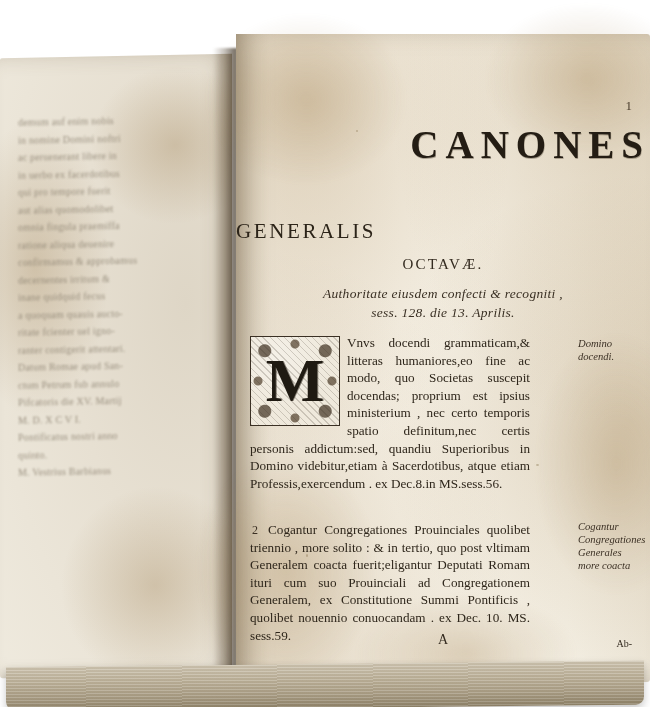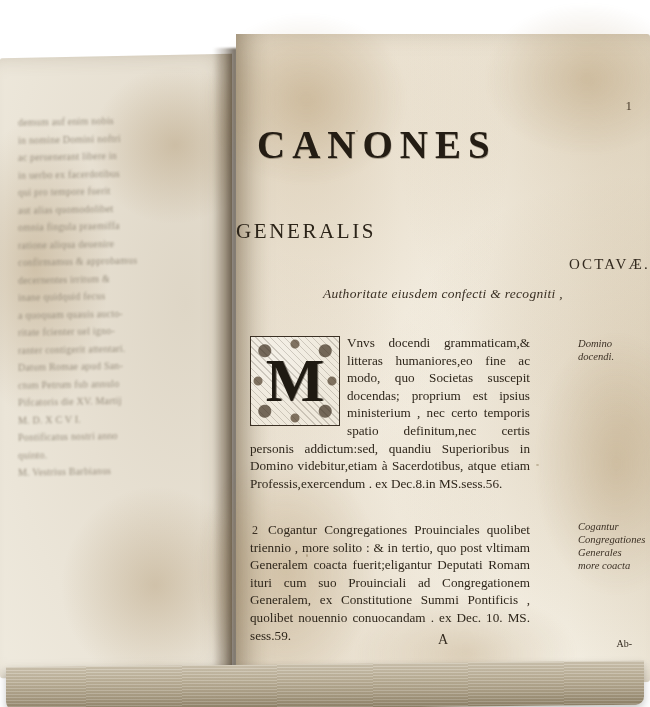--- a/index.html
+++ b/index.html
@@ -133,28 +133,27 @@
     top: 64px;
     font-size: 13px;
     color: #4a3c2c;
     font-family: "Liberation Serif", serif;
   }
 
   .title {
     position: absolute;
     left: 0; right: 0;
     top: 88px;
-    text-align: left;
+    text-align: right;
     font-family: "Liberation Serif", serif;
     font-size: 39px;
     letter-spacing: 7px;
     font-weight: 700;
     color: #241d14;
     text-shadow: 0.5px 0.5px 0 rgba(60,48,32,0.35);
-    padding-left: 21px;
   }
   .sub1 {
     position: absolute;
     left: 0; right: 0;
     top: 145px;
     text-align: center;
     font-size: 25px;
     letter-spacing: 1.6px;
     color: #2c2419;
   }
@@ -163,21 +162,21 @@
     left: 0; right: 0;
     top: 185px;
     font-size: 21px;
     letter-spacing: 2.6px;
     color: #2c2419;
   }
   .sub3 {
     position: absolute;
     left: 0; right: 0;
     top: 222px;
-    text-align: right;
+    text-align: center;
     font-size: 15px;
     letter-spacing: 2.2px;
     color: #332a1f;
   }
   .auth {
     position: absolute;
     left: 0; right: 0;
     top: 250px;
     text-align: center;
     font-style: italic;
@@ -349,20 +348,21 @@
       <div class="speck" style="left:70px; top:520px; width:2px; height:3px;"></div>
 
       <div class="folio">1</div>
 
       <div class="title">CANONES</div>
       <div class="sub2">GENERALIS</div>
       <div class="sub3">OCTAVÆ.</div>
 
       <div class="auth">
         <div>Authoritate eiusdem confecti &amp; recogniti ,</div>
+        <div>sess. 128. die 13. Aprilis.</div>
       </div>
 
       <div class="pnum" style="left:14px; top:302px;">1</div>
 
       <div class="body-col">
         <span class="initial">
           <span class="vine"></span>
           <span class="hatch"></span>
           <span class="letter">M</span>
         </span>

